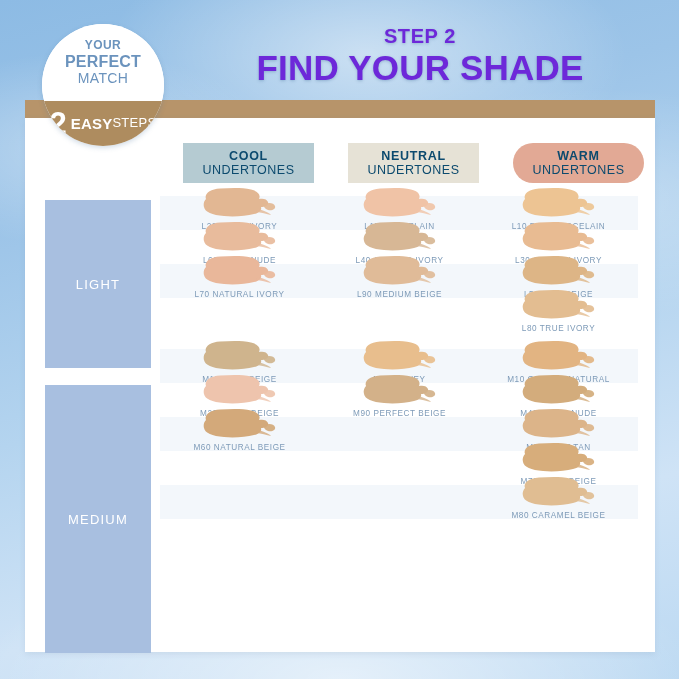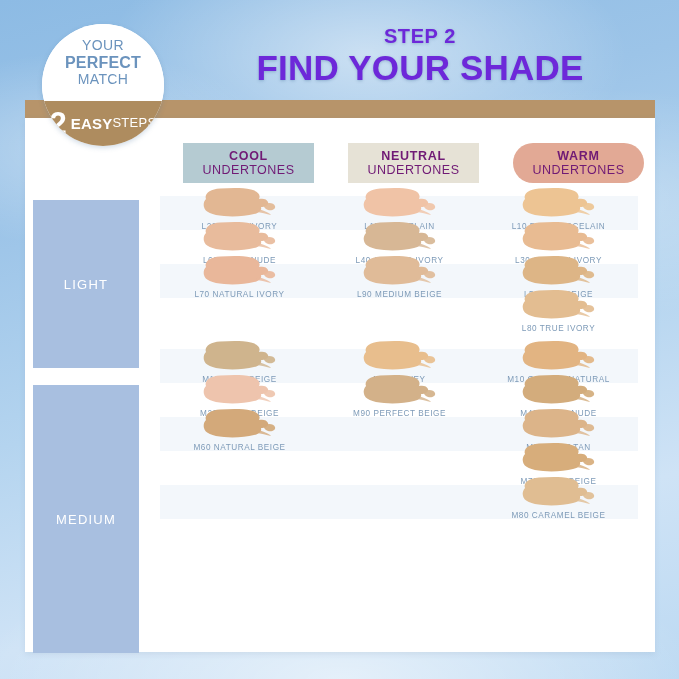--- a/index.html
+++ b/index.html
@@ -50,49 +50,49 @@
     border-radius:50%;overflow:hidden;
     box-shadow:0 2px 5px rgba(80,120,160,.25);
     background:#ffffff;
   }
   #badge-top{
     position:absolute;left:0;top:0;width:100%;height:63.5%;
     background:#ffffff;
     display:flex;flex-direction:column;align-items:center;justify-content:center;
     color:#6b93bd;line-height:1.12;
   }
-  #badge-top .b-your{font-size:14px;letter-spacing:.4px;}
+  #badge-top .b-your{font-size:12px;letter-spacing:.4px;font-weight:bold;}
   #badge-top .b-perfect{font-size:16px;font-weight:700;letter-spacing:.2px;}
   #badge-top .b-match{font-size:14px;letter-spacing:.4px;}
   #badge-bot{
     position:absolute;left:0;top:63.5%;width:100%;height:36.5%;
     background:#ae8c5f;
     display:flex;align-items:center;justify-content:center;gap:4px;
     color:#ffffff;
   }
   #badge-bot .b-num{font-size:31px;font-weight:700;line-height:.88;}
   #badge-bot .b-stack{display:flex;flex-direction:row;line-height:1.02;}
   #badge-bot .b-easy{font-size:15px;font-weight:700;letter-spacing:.2px;}
   #badge-bot .b-steps{font-size:13px;letter-spacing:.3px;}
 
   
   .ut-head{
     position:absolute;top:143px;height:40px;width:131px;
     display:flex;flex-direction:column;align-items:center;justify-content:center;
-    line-height:1.12;color:#701a75;
+    line-height:1.12;color:#0c4a6e;
   }
   .ut-head .ut-name{font-size:12.5px;font-weight:700;letter-spacing:.7px;}
   .ut-head .ut-sub{font-size:12.5px;font-weight:400;letter-spacing:.5px;}
   #ut-cool   {left:183px;background:#b5cbd2;}
   #ut-neutral{left:348px;background:#e6e2d6;}
   #ut-warm   {left:513px;background:#e2a995;border-radius:20px;}
 
   
   .tone-block{
-    position:absolute;left:33px;width:106px;
+    position:absolute;left:45px;width:106px;
     background:#a8bfe0;
     display:flex;align-items:center;justify-content:center;
     color:#ffffff;font-size:13px;letter-spacing:1.2px;
   }
   #tone-light {top:200px;height:168px;}
   #tone-medium{top:385px;height:268px;}
 
   
   #grid{position:absolute;left:160px;top:196px;width:478px;}
   .row{position:relative;height:34px;}

